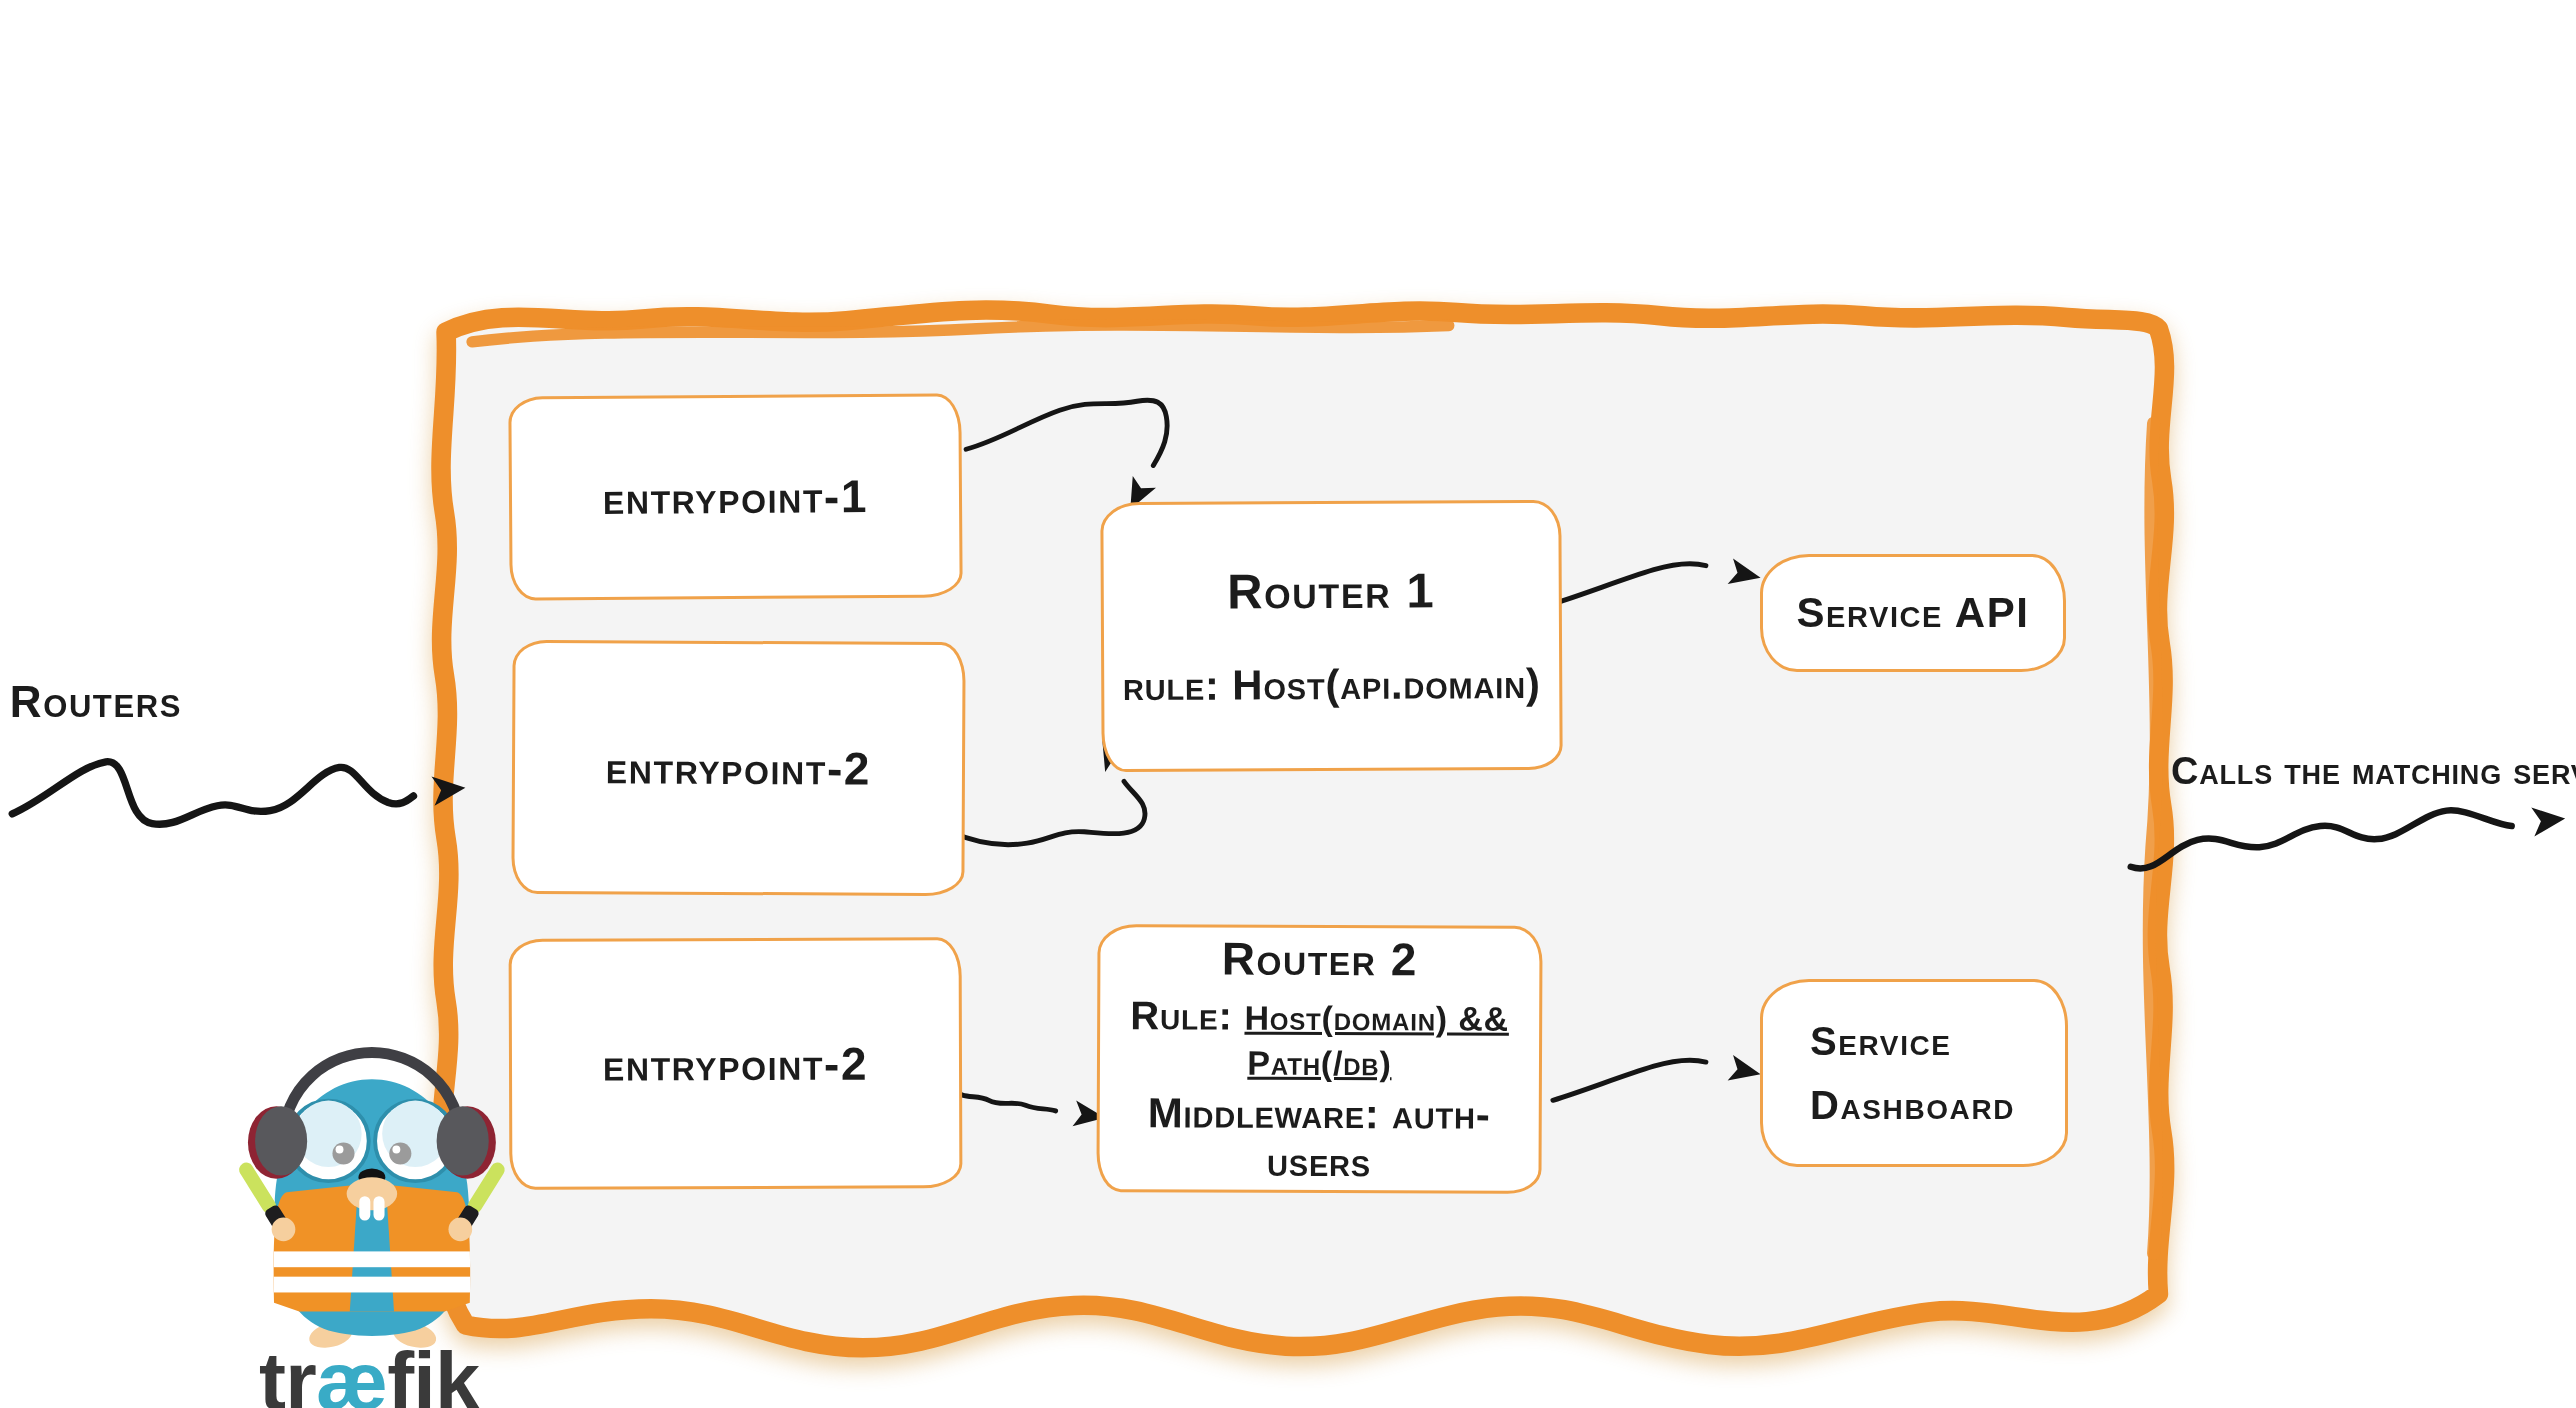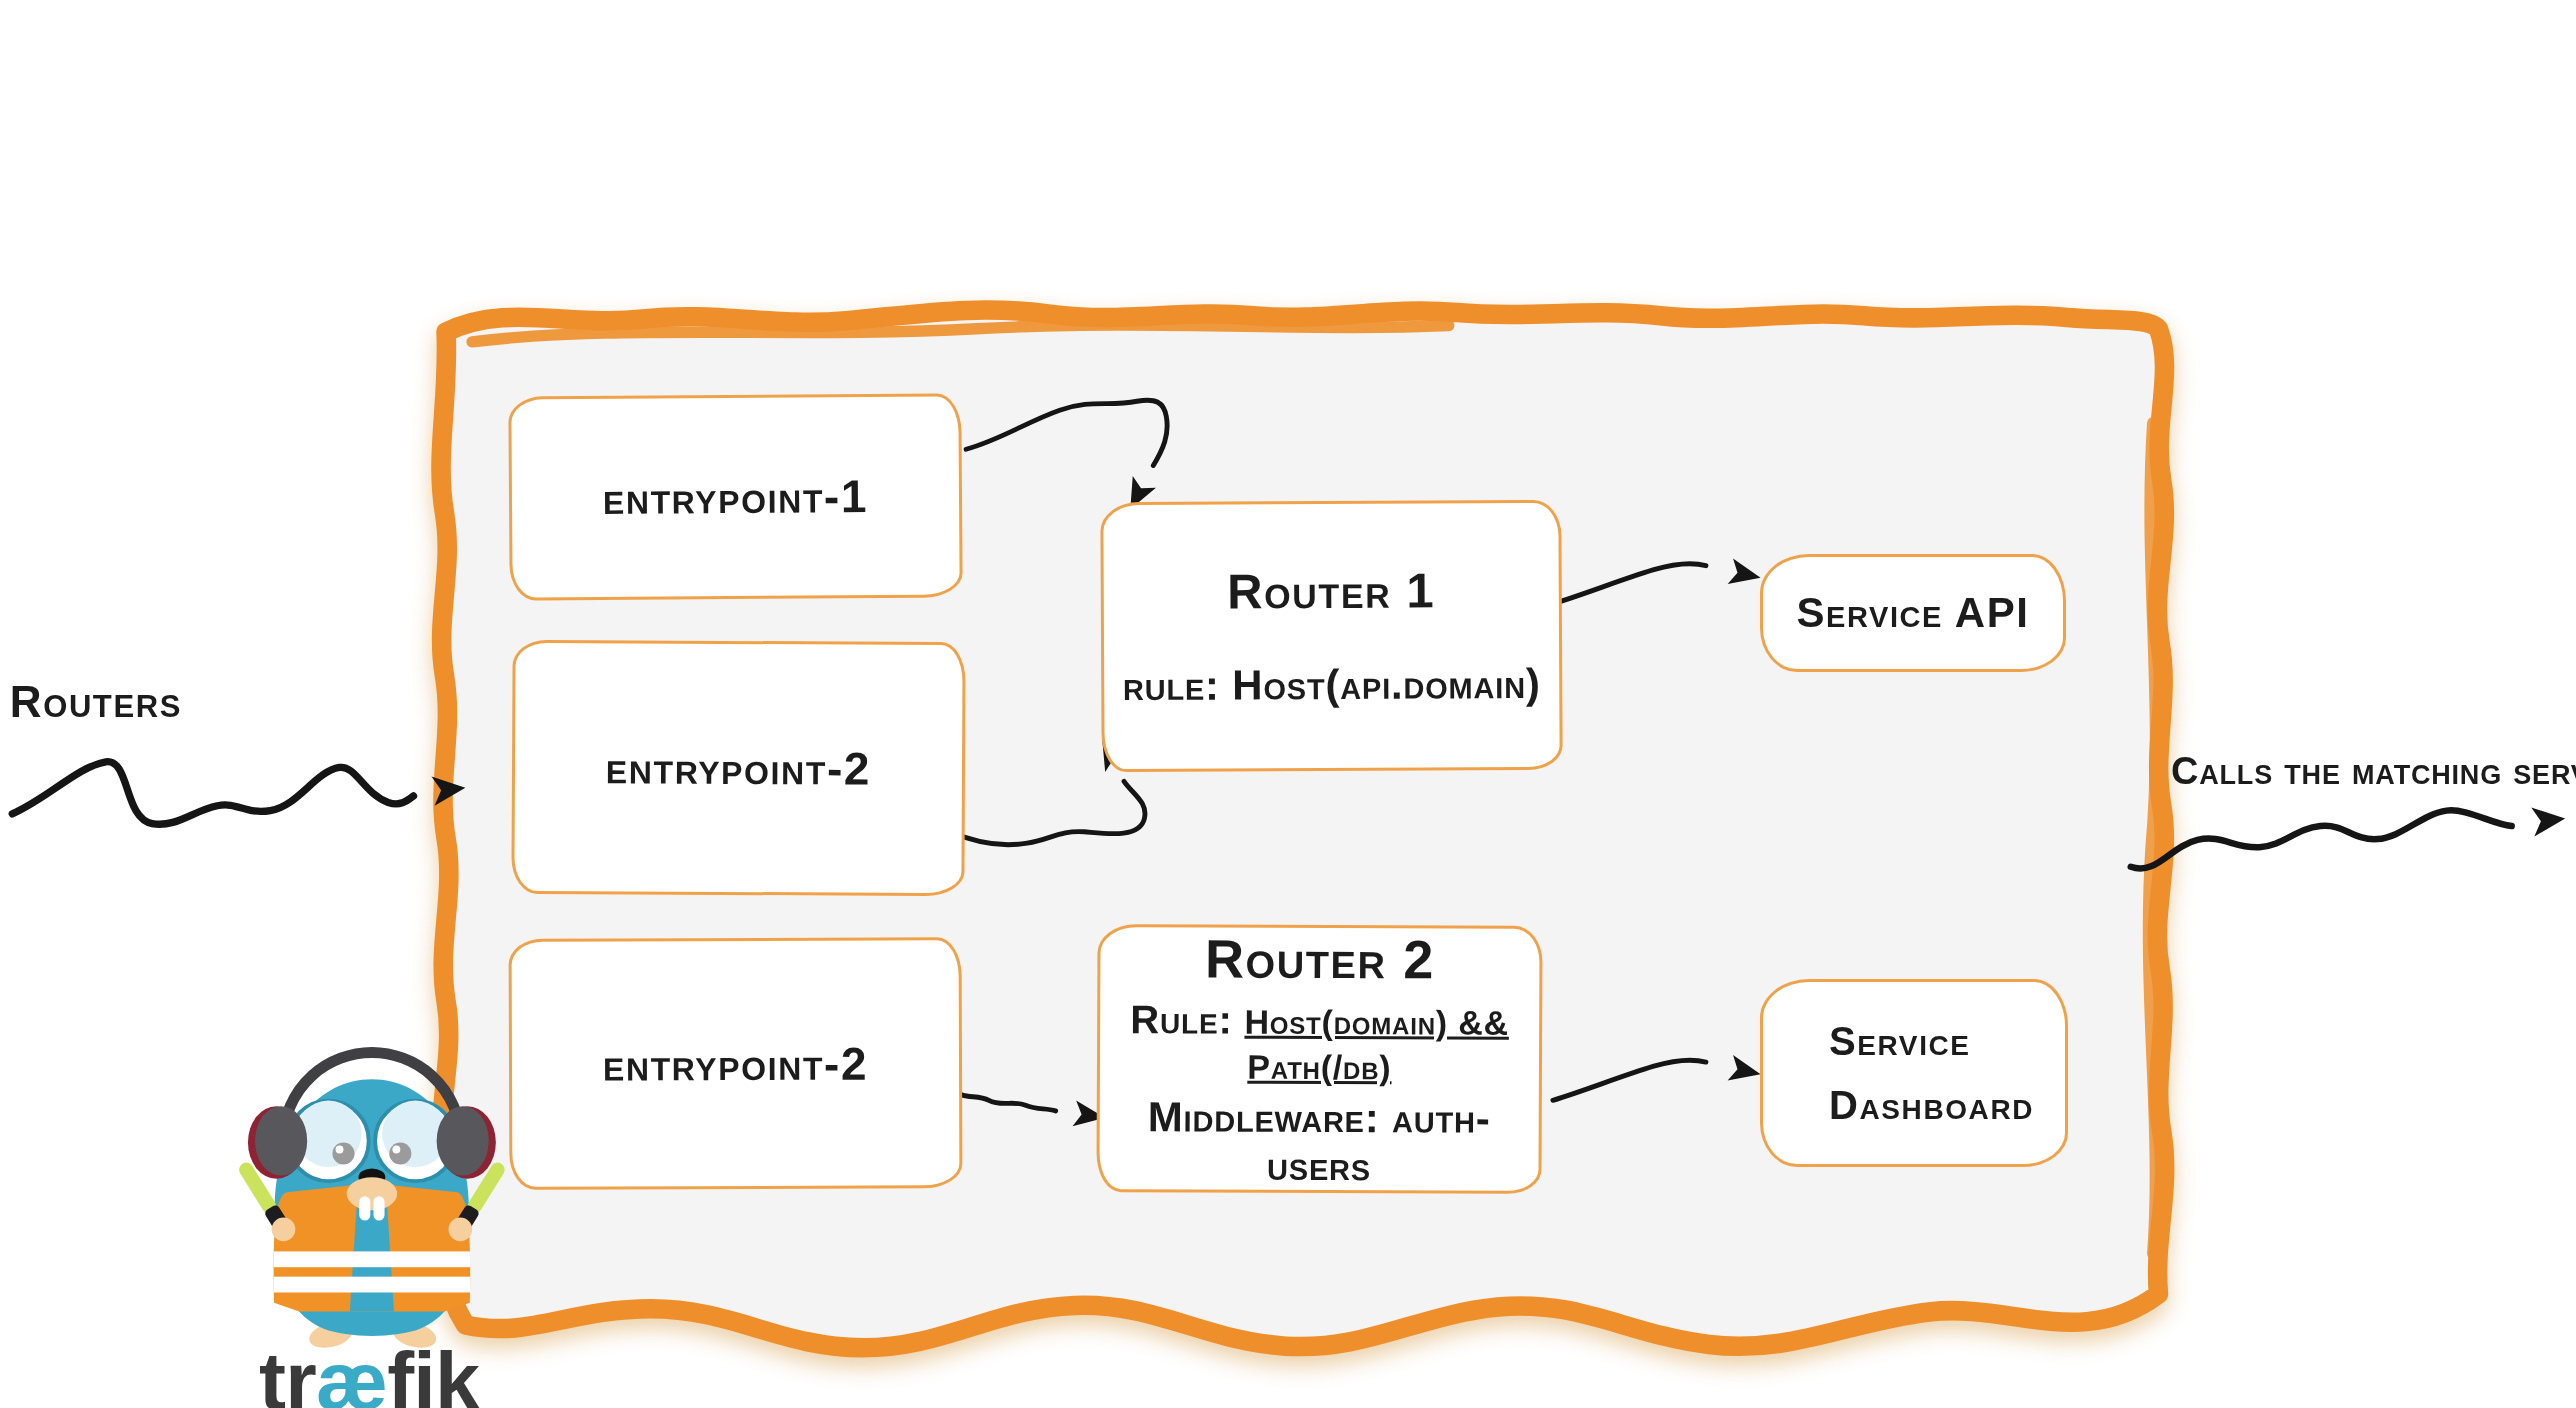--- a/index.html
+++ b/index.html
@@ -23,28 +23,28 @@
   .ep{width:453px;font-size:46px;font-weight:600;letter-spacing:2.4px;
     border-radius:34px 24.4px 39px 26px / 26px 39px 24.4px 36px;}
   #ep1{left:509px;top:395px;height:204px;transform:rotate(-0.4deg);}
   #ep2{left:512px;top:641px;height:254px;transform:rotate(0.3deg);}
   #ep3{left:509px;top:938px;height:251px;transform:rotate(-0.2deg);}
   .router{border-radius:39px 28px 34px 24.4px / 29px 36px 24.4px 39px;}
   #router1{left:1101px;top:501px;width:461px;height:270px;transform:rotate(-0.3deg);}
   #router1 .bname{font-size:49px;margin-bottom:42px;}
   #router1 .ruleline{font-size:42px;font-weight:600;letter-spacing:0.8px;}
   #router2{left:1097px;top:925px;width:445px;height:268px;transform:rotate(0.25deg);}
-  #router2 .bname{font-size:54px;margin-bottom:8.1px;}
+  #router2 .bname{font-size:46px;margin-bottom:8.1px;}
   #router2 .ruleline{font-size:40px;font-weight:700;letter-spacing:0.8px;margin-bottom:6.5px;}
   #router2 .ruleline .val{font-size:34px;font-weight:600;text-decoration:underline;}
   #router2 .mwline{font-size:42px;font-weight:700;letter-spacing:0.8px;}
   .service{border-radius:49px 34px 45px 37px / 39px 47px 34px 44px;font-weight:700;}
   #serviceapi{left:1760px;top:519px;width:306px;height:118px;font-size:42px;letter-spacing:1.6px;margin-top:35px;}
   #servicedash{left:1760px;top:979px;width:308px;height:188px;font-size:40px;letter-spacing:1.6px;
-    align-items:flex-start;padding-left:66px;line-height:1.6;text-align:left;}
+    align-items:flex-start;padding-left:47px;line-height:1.6;text-align:left;}
   .wordmark{position:absolute;left:259px;top:1335px;font-size:81px;font-weight:600;
     letter-spacing:-0.8px;color:#3a3a3a;}
   .wordmark .ae{color:#39abc6;}
 </style>
 </head>
 <body>
 
 <div id="stage">
 
   <svg id="art" viewBox="0 0 3165 1730">

